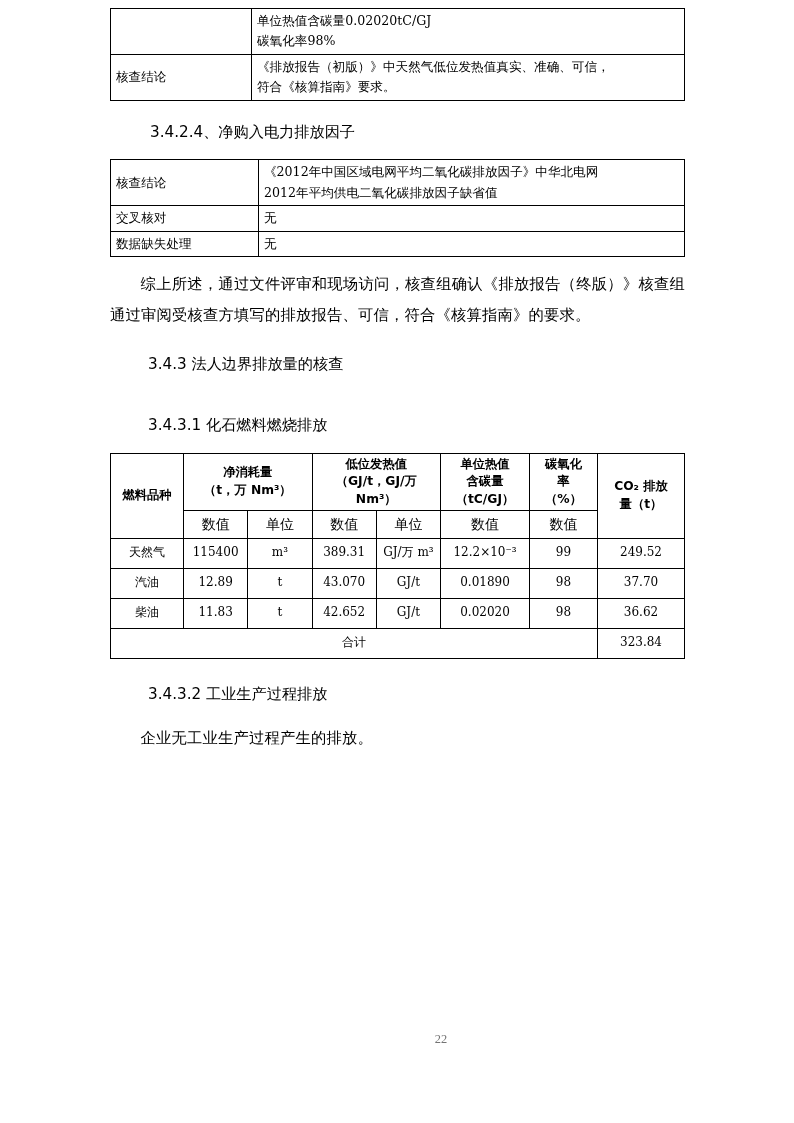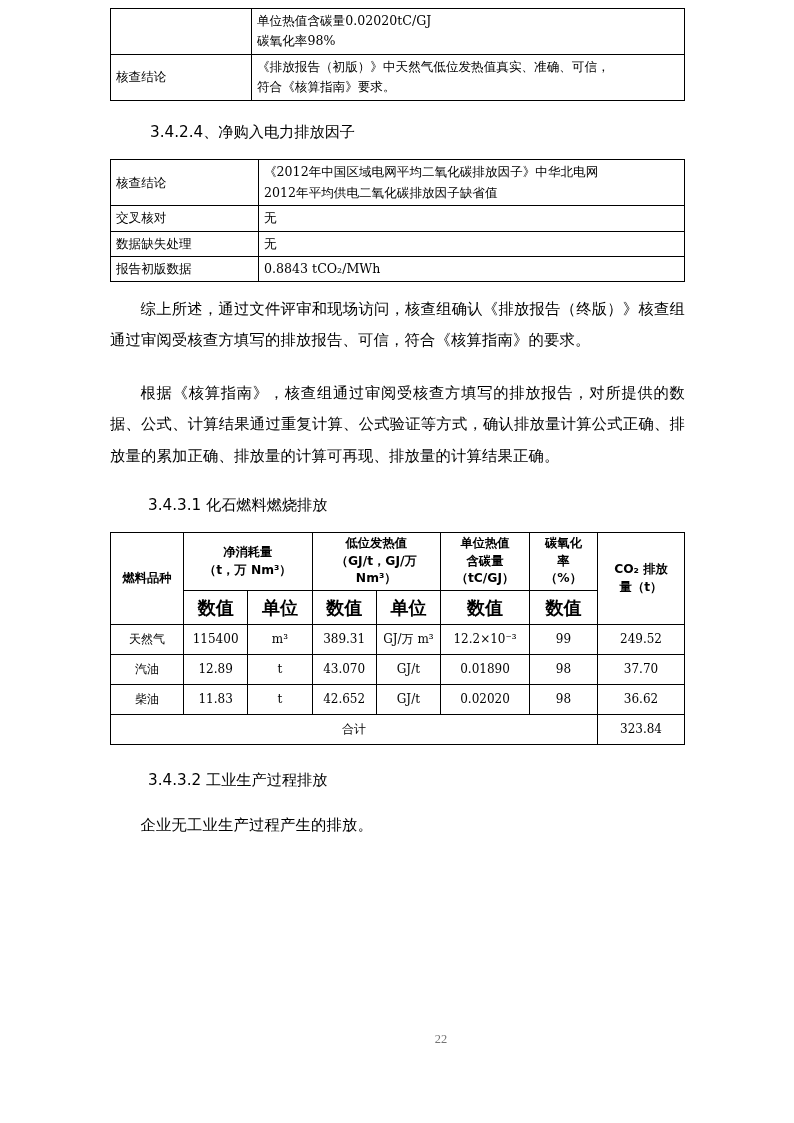--- a/index.html
+++ b/index.html
@@ -91,22 +91,22 @@
     vertical-align: middle;
   }
   .tbl-fuel .hdr {
     font-family: "DejaVu Sans", "Liberation Sans", sans-serif;
     font-weight: bold;
     font-size: 12.3px;
     line-height: 1.42;
   }
   .tbl-fuel .sub {
     font-family: "DejaVu Sans", "Liberation Sans", sans-serif;
-    font-weight: bold;
-    font-size: 18px;
+    font-weight: normal;
+    font-size: 14px;
   }
   .tbl-fuel .datacell {
     font-family: "DejaVu Serif", "Liberation Serif", serif;
     font-size: 12px;
     height: 25px;
   }
   .w-f1 { width: 62px; }
   .w-f2 { width: 59px; }
   .w-f3 { width: 53px; }
   .w-f4 { width: 58px; }
@@ -173,34 +173,30 @@
           </td>
         </tr>
         <tr>
           <td class="col-a ctr">交叉核对</td>
           <td class="lft">无</td>
         </tr>
         <tr>
           <td class="col-a ctr">数据缺失处理</td>
           <td class="lft">无</td>
         </tr>
-        <tr>
-          <td class="col-a ctr">报告初版数据</td>
-          <td class="lft">0.8843 tCO₂/MWh</td>
-        </tr>
       </tbody>
     </table>
 
     <div class="sp-12"></div>
     <p class="body">综上所述，通过文件评审和现场访问，核查组确认《排放报告（终版）》核查组通过审阅受核查方填写的排放报告、可信，符合《核算指南》的要求。</p>
 
     <div class="sp-14"></div>
-
-    <div class="sp-8"></div>
-    <p class="body">根据《核算指南》，核查组通过审阅受核查方填写的排放报告，对所提供的数据、公式、计算结果通过重复计算、公式验证等方式，确认排放量计算公式正确、排放量的累加正确、排放量的计算可再现、排放量的计算结果正确。</p>
+    <h3 class="heading h-indent2">3.4.3 法人边界排放量的核查</h3>
+
+    <div class="sp-8"></div>
 
     <div class="sp-14"></div>
     <h3 class="heading h-indent2">3.4.3.1 化石燃料燃烧排放</h3>
 
     <div class="sp-8"></div>
     <table class="doc tbl-fuel">
       <tbody>
         <tr>
           <td class="hdr w-f1" rowspan="2">燃料品种</td>
           <td class="hdr" colspan="2">

